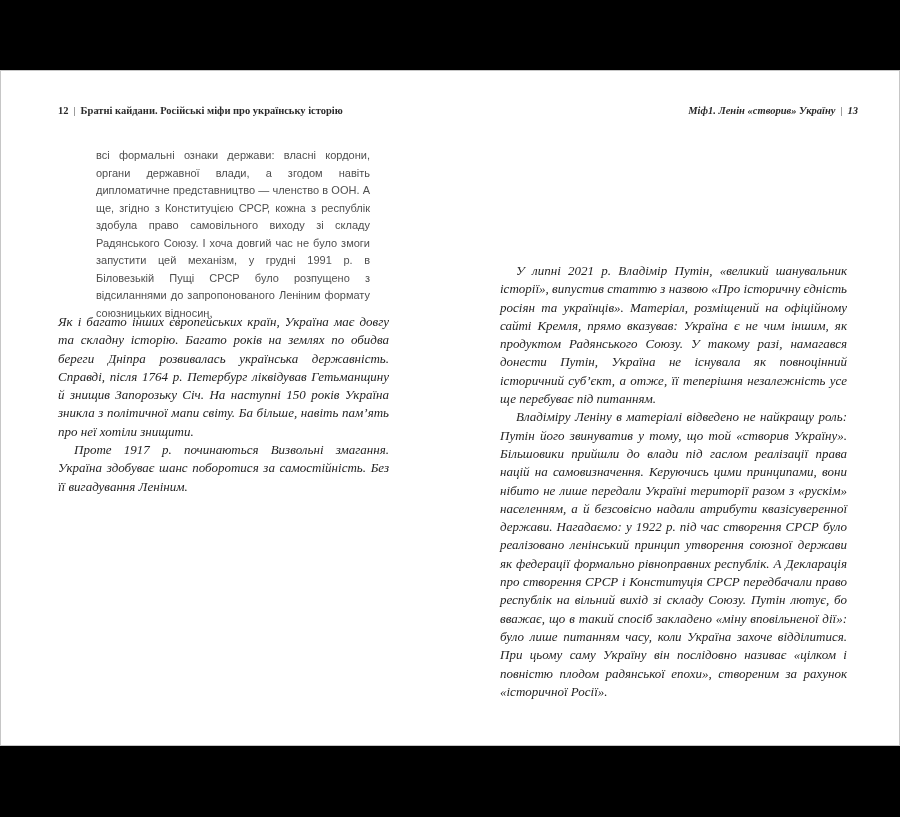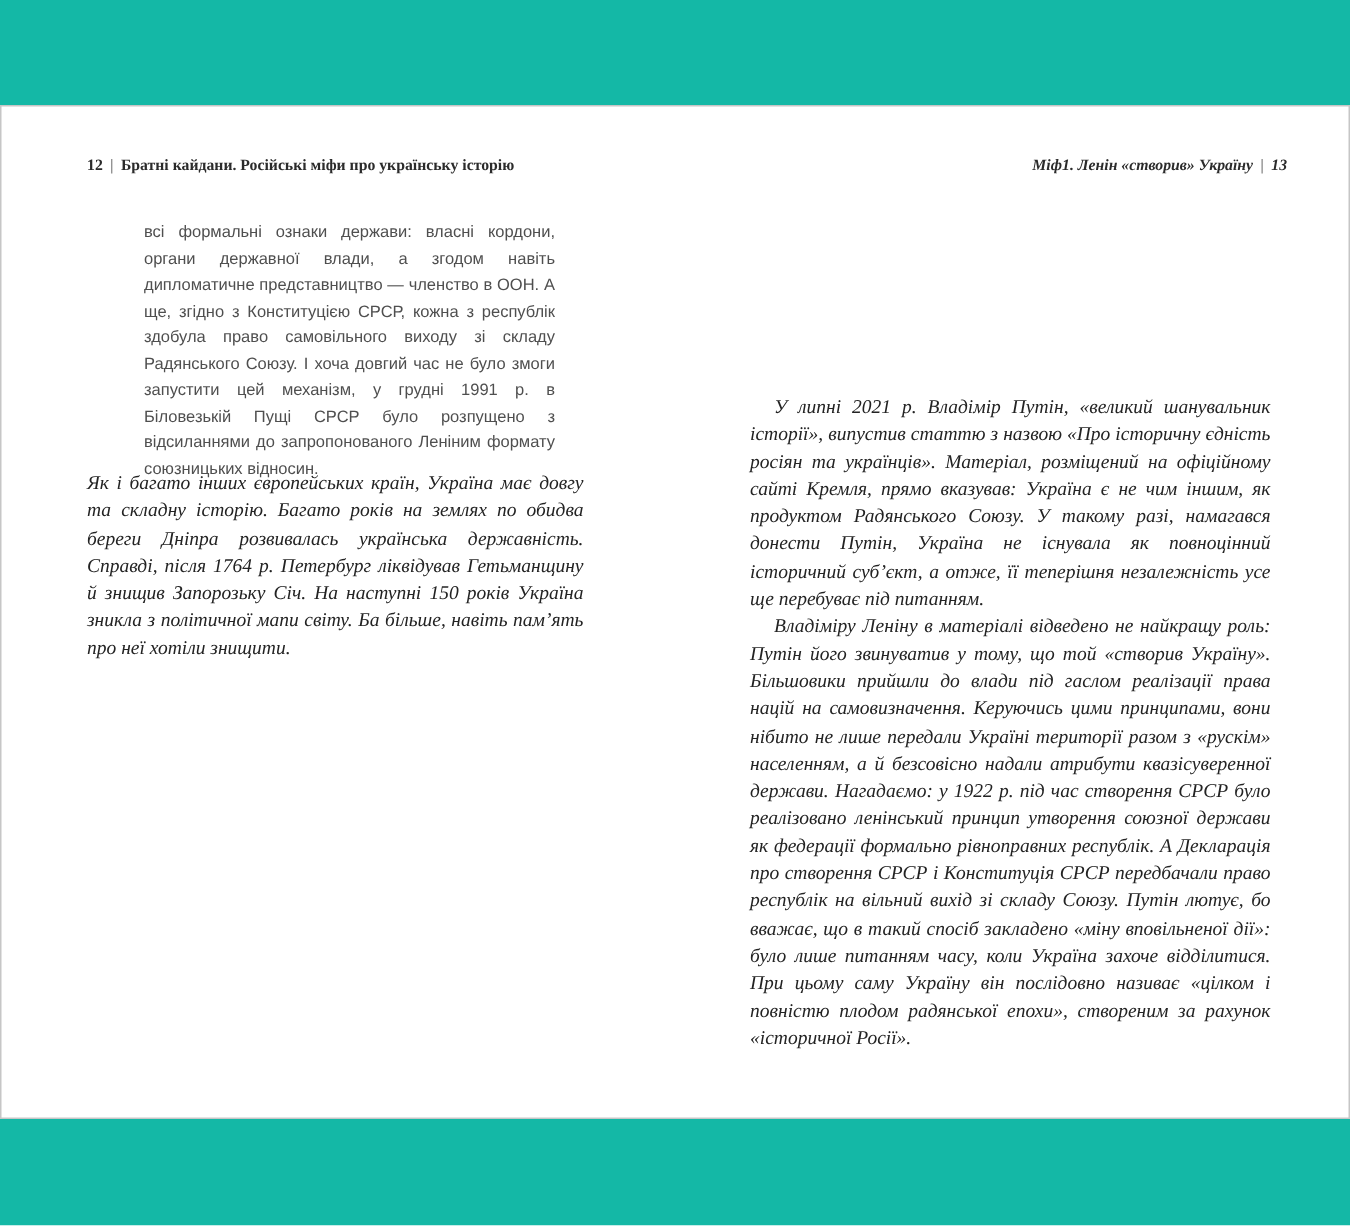--- a/index.html
+++ b/index.html
@@ -8,21 +8,21 @@
     width: 900px;
     height: 817px;
     background: #ffffff;
     overflow: hidden;
     font-family: "Liberation Serif", serif;
   }
   .canvas {
     position: relative;
     width: 900px;
     height: 817px;
-    background: #14b8a6;
+    background: #000000;
   }
   
   .spread {
     position: absolute;
     left: 0;
     top: 70px;
     width: 900px;
     height: 676px;
     box-sizing: border-box;
     background: #ffffff;
@@ -110,20 +110,21 @@
 
     <section class="page page-left">
       <header class="running-head rh-left">
         <span>12</span><span class="rh-sep">|</span><span>Братні кайдани. Російські міфи про українську історію</span>
       </header>
 
       <div class="quote-block">всі формальні ознаки держави: власні кордони, органи державної влади, а згодом навіть дипломатичне представництво — членство в ООН. А ще, згідно з Конституцією СРСР, кожна з республік здобула право самовільного виходу зі складу Радянського Союзу. І хоча довгий час не було змоги запустити цей механізм, у грудні 1991 р. в Біловезькій Пущі СРСР було розпущено з відсиланнями до запропонованого Леніним формату союзницьких відносин.</div>
 
       <div class="body-left">
         <p class="para">Як і багато інших європейських країн, Україна має довгу та складну історію. Багато років на землях по обидва береги Дніпра розвивалась українська державність. Справді, після 1764 р. Петербург ліквідував Гетьманщину й знищив Запорозьку Січ. На наступні 150 років Україна зникла з політичної мапи світу. Ба більше, навіть пам’ять про неї хотіли знищити.</p>
+        <p class="para indent">Проте 1917 р. починаються Визвольні змагання. Україна здобуває шанс поборотися за самостійність. Без її вигадування Леніним.</p>
       </div>
     </section>
 
     <section class="page page-right">
       <header class="running-head rh-right">
         <span>Міф1. Ленін «створив» Україну</span><span class="rh-sep">|</span><span>13</span>
       </header>
     </section>
 
 

